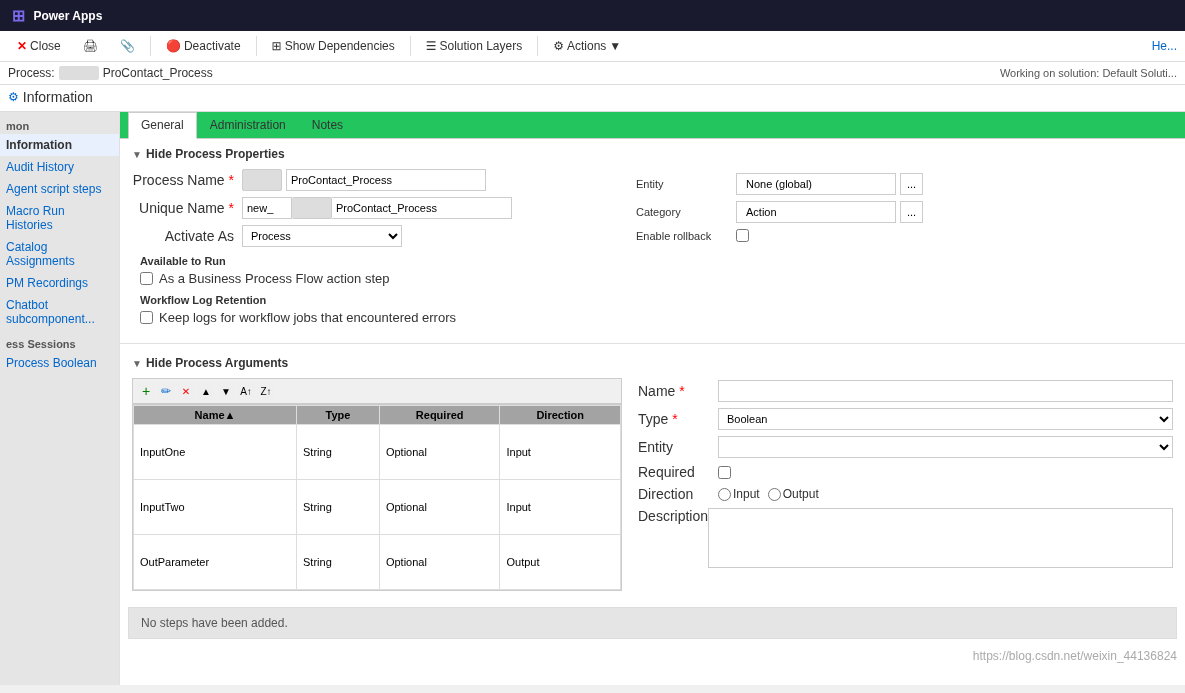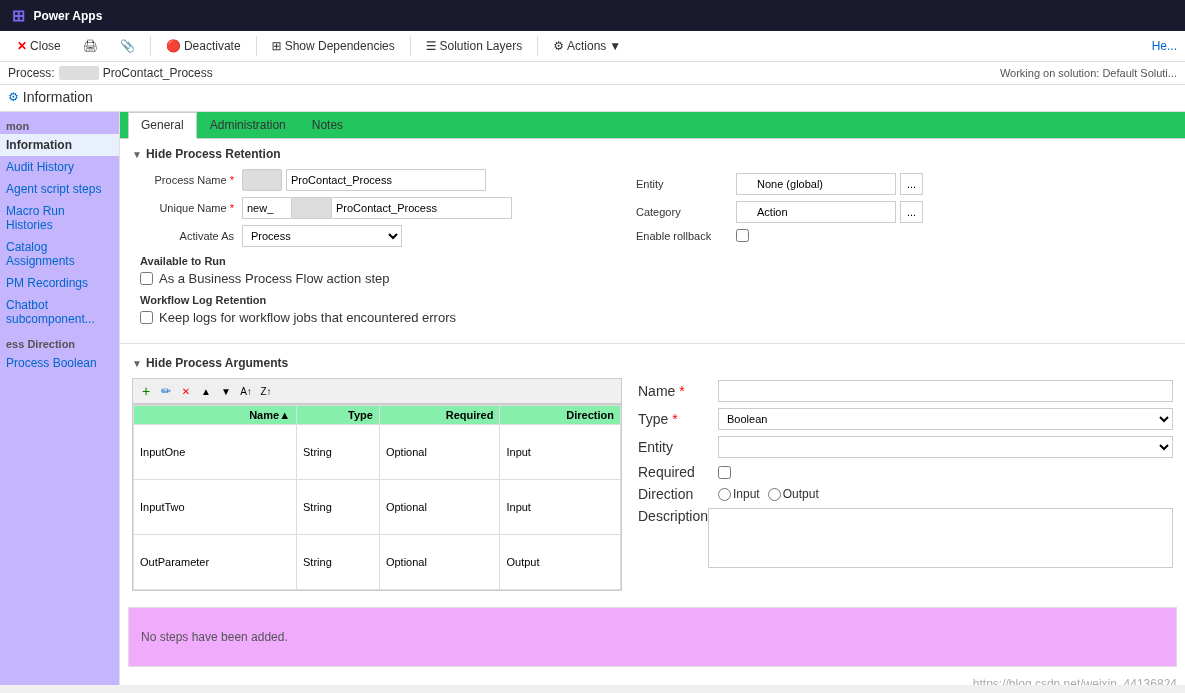--- a/index.html
+++ b/index.html
@@ -23,82 +23,82 @@
     .working-on { font-size: 11px; color: #555; }
 
     
     .page-title-bar { background: white; padding: 4px 8px 6px; border-bottom: 1px solid #ddd; display: flex; align-items: center; gap: 4px; }
     .page-title { font-size: 14px; color: #333; font-weight: normal; }
 
     
     .main-layout { display: flex; height: calc(693px - 120px); background: white; }
 
     
-    .sidebar { width: 120px; background: #c4b5fd; border-right: 1px solid #e0e0e0; padding-top: 4px; }
+    .sidebar { width: 120px; background: #e5e5e5; border-right: 1px solid #e0e0e0; padding-top: 4px; }
     .sidebar-section { color: #555; font-size: 11px; font-weight: bold; padding: 4px 6px 2px; }
     .sidebar-item { padding: 4px 6px; color: #0066cc; cursor: pointer; font-size: 11px; }
     .sidebar-item.active { background: #e8f0fe; font-weight: bold; color: #333; }
     .sidebar-group-label { padding: 4px 6px 2px; color: #555; font-size: 11px; font-weight: bold; margin-top: 4px; }
 
     
     .content-area { flex: 1; overflow: auto; background: white; }
 
     
     .tab-bar { display: flex; border-bottom: 1px solid #ccc; padding: 0 8px; background: #22c55e; }
     .tab { padding: 5px 12px; cursor: pointer; border: 1px solid transparent; font-size: 11px; color: #333; }
     .tab.active { background: white; border: 1px solid #ccc; border-bottom: 1px solid white; margin-bottom: -1px; }
 
     
     .form-section { padding: 8px 12px; }
     .section-header { display: flex; align-items: center; gap: 4px; font-size: 12px; font-weight: bold; color: #333; margin-bottom: 8px; cursor: pointer; }
     .section-arrow { color: #666; font-size: 10px; }
 
     
     .form-row { display: flex; align-items: center; margin-bottom: 6px; }
-    .form-label { width: 110px; text-align: right; padding-right: 8px; color: #333; font-size: 11px; }
+    .form-label { width: 110px; text-align: right; padding-right: 8px; color: #333; font-size: 14px; }
     .form-label.required::after { content: ' *'; color: red; }
     .form-control { border: 1px solid #ccc; padding: 2px 4px; font-size: 11px; height: 22px; }
     .form-control-text { width: 200px; }
     .form-select { border: 1px solid #ccc; padding: 2px 4px; font-size: 11px; height: 22px; background: white; width: 200px; }
     .form-select-small { width: 160px; }
 
     
     .checkbox-row { display: flex; align-items: center; gap: 6px; margin-bottom: 6px; padding-left: 8px; }
     .checkbox-label { font-size: 13px; color: #333; }
 
     
     .sub-section-label { font-weight: bold; font-size: 11px; color: #333; margin: 8px 0 4px 8px; }
 
     
     .args-toolbar { background: #f0f0f0; border: 1px solid #ccc; padding: 3px 4px; display: flex; align-items: center; gap: 2px; }
     .args-toolbar-btn { width: 18px; height: 18px; display: flex; align-items: center; justify-content: center; cursor: pointer; border: 1px solid transparent; font-size: 10px; }
     .args-table { width: 100%; border-collapse: collapse; }
-    .args-table th { background: #86efac; border: 1px solid #ddd; padding: 3px 6px; font-size: 11px; text-align: right; font-weight: bold; }
+    .args-table th { background: #a3a3a3; border: 1px solid #ddd; padding: 3px 6px; font-size: 11px; text-align: center; font-weight: bold; }
     .args-table td { border: 1px solid #ddd; padding: 21px 6px; font-size: 11px; }
     .args-table-container { border: 1px solid #ccc; }
 
     
     .right-field-row { display: flex; align-items: center; margin-bottom: 6px; }
     .right-field-label { width: 80px; font-size: 14px; color: #333; }
     .right-field-label.required::after { content: ' *'; color: red; }
     .right-field-input { flex: 1; border: 1px solid #ccc; padding: 2px 4px; font-size: 11px; height: 22px; }
     .right-field-select { flex: 1; border: 1px solid #ccc; padding: 2px 4px; font-size: 11px; height: 22px; background: white; }
     .right-field-checkbox { }
     .radio-group { display: flex; align-items: center; gap: 8px; }
     .radio-label { font-size: 11px; color: #333; display: flex; align-items: center; gap: 2px; }
     .description-textarea { width: 100%; height: 60px; border: 1px solid #ccc; padding: 3px; font-size: 11px; resize: none; }
     .entity-row { display: flex; align-items: center; margin-bottom: 6px; }
     .entity-label { width: 100px; font-size: 11px; color: #333; }
     .entity-value { display: flex; align-items: center; gap: 4px; }
-    .entity-input { border: 1px solid #ccc; padding: 2px 20px; font-size: 11px; height: 22px; width: 160px; }
+    .entity-input { border: 1px solid #ccc; padding: 2px 9px; font-size: 11px; height: 22px; width: 160px; }
     .entity-btn { border: 1px solid #ccc; padding: 2px 6px; font-size: 11px; background: white; cursor: pointer; height: 22px; }
     .enable-rollback-cb { }
 
     
-    .no-steps-bar { background: #f0abfc; border: 1px solid #ddd; padding: 22px 12px; margin: 8px; color: #555; font-size: 11px; }
+    .no-steps-bar { background: #e5e5e5; border: 1px solid #ddd; padding: 8px 12px; margin: 8px; color: #555; font-size: 11px; }
 
     
     .section-divider { border: none; border-top: 1px solid #e0e0e0; margin: 4px 0; }
 
     
     .blurred { background: #ddd; color: transparent; border-radius: 2px; display: inline-block; min-width: 40px; }
   </style>
 </head>
 <body>
 
@@ -176,21 +176,21 @@
     </div>
     <div class="sidebar-item">
       <span>Catalog Assignments</span>
     </div>
     <div class="sidebar-item">
       <span>PM Recordings</span>
     </div>
     <div class="sidebar-item">
       <span>Chatbot subcomponent...</span>
     </div>
-    <div class="sidebar-group-label">ess Direction</div>
+    <div class="sidebar-group-label">ess Sessions</div>
     <div class="sidebar-item">
       <span>Process Boolean</span>
     </div>
   </div>
 
   <div class="content-area">
 
     <div class="tab-bar">
       <div class="tab active">
         <span>General</span>
@@ -199,21 +199,21 @@
         <span>Administration</span>
       </div>
       <div class="tab">
         <span>Notes</span>
       </div>
     </div>
 
     <div class="form-section">
       <div class="section-header">
         <span class="section-arrow">▼</span>
-        <span>Hide Process Retention</span>
+        <span>Hide Process Properties</span>
       </div>
 
       <div style="display:flex; gap:24px;">
 
         <div style="width:480px;">
           <div class="form-row">
             <span class="form-label required">Process Name</span>
             <div style="display:flex; align-items:center; gap:4px;">
               <span class="blurred" style="height:22px; line-height:22px; padding:0 4px; border:1px solid #ccc;">&nbsp;&nbsp;&nbsp;</span>
               <input type="text" class="form-control form-control-text" value="ProContact_Process" style="">

